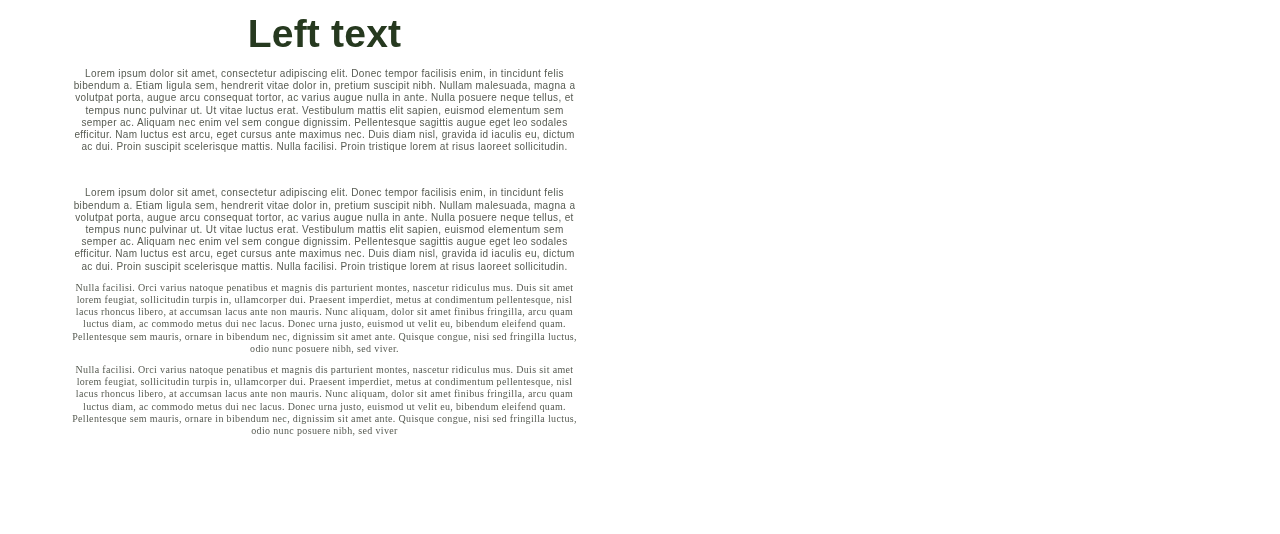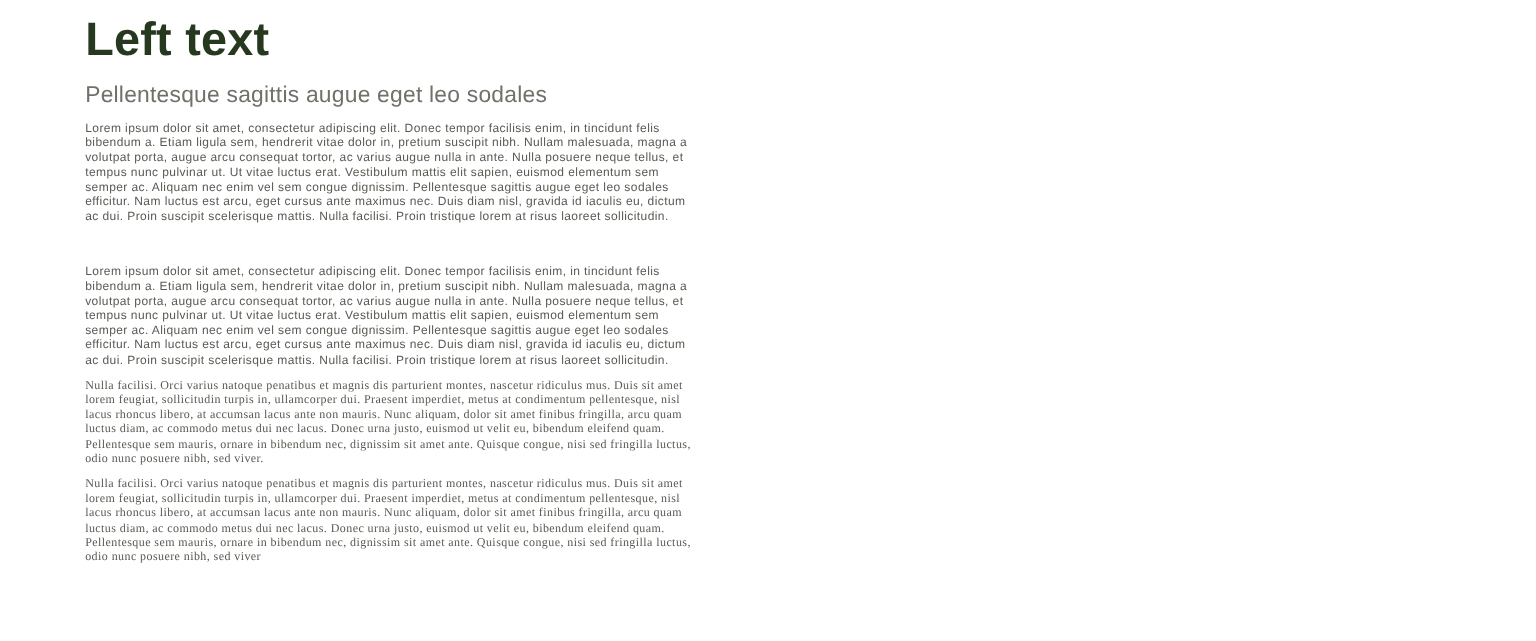--- a/index.html
+++ b/index.html
@@ -1,15 +1,15 @@
 <!DOCTYPE html>
 <html style="--background: #ffffff; --heading: #26391f; --subheading: #6e7269; --body-text: #575b52;"><head>
 <meta charset="utf-8">
 <style>
-  * { box-sizing: border-box; }
+  * { box-sizing: border-box; text-align: center; }
   html, body {
     margin: 0;
     padding: 0;
     background: var(--background, #ffffff);
     font-family: "Liberation Sans", sans-serif;
   }
   .canvas {
     position: relative;
     width: 1280px;
     height: 534px;
@@ -49,21 +49,20 @@
     color: var(--body-text, #575b52);
   }
   .para + .para { margin-top: 9px; font-family: Liberation Serif, serif; }
 </style>
 </head>
 <body>
 
 <main class="canvas">
   <section class="content">
     <h1 class="heading">Left text</h1>
-    <h2 class="subheading">Pellentesque sagittis augue eget leo sodales</h2>
 
     <div class="text-block">
       <p class="para">Lorem ipsum dolor sit amet, consectetur adipiscing elit. Donec tempor facilisis enim, in tincidunt felis bibendum a. Etiam ligula sem, hendrerit vitae dolor in, pretium suscipit nibh. Nullam malesuada, magna a volutpat porta, augue arcu consequat tortor, ac varius augue nulla in ante. Nulla posuere neque tellus, et tempus nunc pulvinar ut. Ut vitae luctus erat. Vestibulum mattis elit sapien, euismod elementum sem semper ac. Aliquam nec enim vel sem congue dignissim. Pellentesque sagittis augue eget leo sodales efficitur. Nam luctus est arcu, eget cursus ante maximus nec. Duis diam nisl, gravida id iaculis eu, dictum ac dui. Proin suscipit scelerisque mattis. Nulla facilisi. Proin tristique lorem at risus laoreet sollicitudin.</p>
     </div>
 
     <div class="text-block gap-large">
       <p class="para">Lorem ipsum dolor sit amet, consectetur adipiscing elit. Donec tempor facilisis enim, in tincidunt felis bibendum a. Etiam ligula sem, hendrerit vitae dolor in, pretium suscipit nibh. Nullam malesuada, magna a volutpat porta, augue arcu consequat tortor, ac varius augue nulla in ante. Nulla posuere neque tellus, et tempus nunc pulvinar ut. Ut vitae luctus erat. Vestibulum mattis elit sapien, euismod elementum sem semper ac. Aliquam nec enim vel sem congue dignissim. Pellentesque sagittis augue eget leo sodales efficitur. Nam luctus est arcu, eget cursus ante maximus nec. Duis diam nisl, gravida id iaculis eu, dictum ac dui. Proin suscipit scelerisque mattis. Nulla facilisi. Proin tristique lorem at risus laoreet sollicitudin.</p>
       <p class="para">Nulla facilisi. Orci varius natoque penatibus et magnis dis parturient montes, nascetur ridiculus mus. Duis sit amet lorem feugiat, sollicitudin turpis in, ullamcorper dui. Praesent imperdiet, metus at condimentum pellentesque, nisl lacus rhoncus libero, at accumsan lacus ante non mauris. Nunc aliquam, dolor sit amet finibus fringilla, arcu quam luctus diam, ac commodo metus dui nec lacus. Donec urna justo, euismod ut velit eu, bibendum eleifend quam. Pellentesque sem mauris, ornare in bibendum nec, dignissim sit amet ante. Quisque congue, nisi sed fringilla luctus, odio nunc posuere nibh, sed viver.</p>
       <p class="para">Nulla facilisi. Orci varius natoque penatibus et magnis dis parturient montes, nascetur ridiculus mus. Duis sit amet lorem feugiat, sollicitudin turpis in, ullamcorper dui. Praesent imperdiet, metus at condimentum pellentesque, nisl lacus rhoncus libero, at accumsan lacus ante non mauris. Nunc aliquam, dolor sit amet finibus fringilla, arcu quam luctus diam, ac commodo metus dui nec lacus. Donec urna justo, euismod ut velit eu, bibendum eleifend quam. Pellentesque sem mauris, ornare in bibendum nec, dignissim sit amet ante. Quisque congue, nisi sed fringilla luctus, odio nunc posuere nibh, sed viver</p>
     </div>

